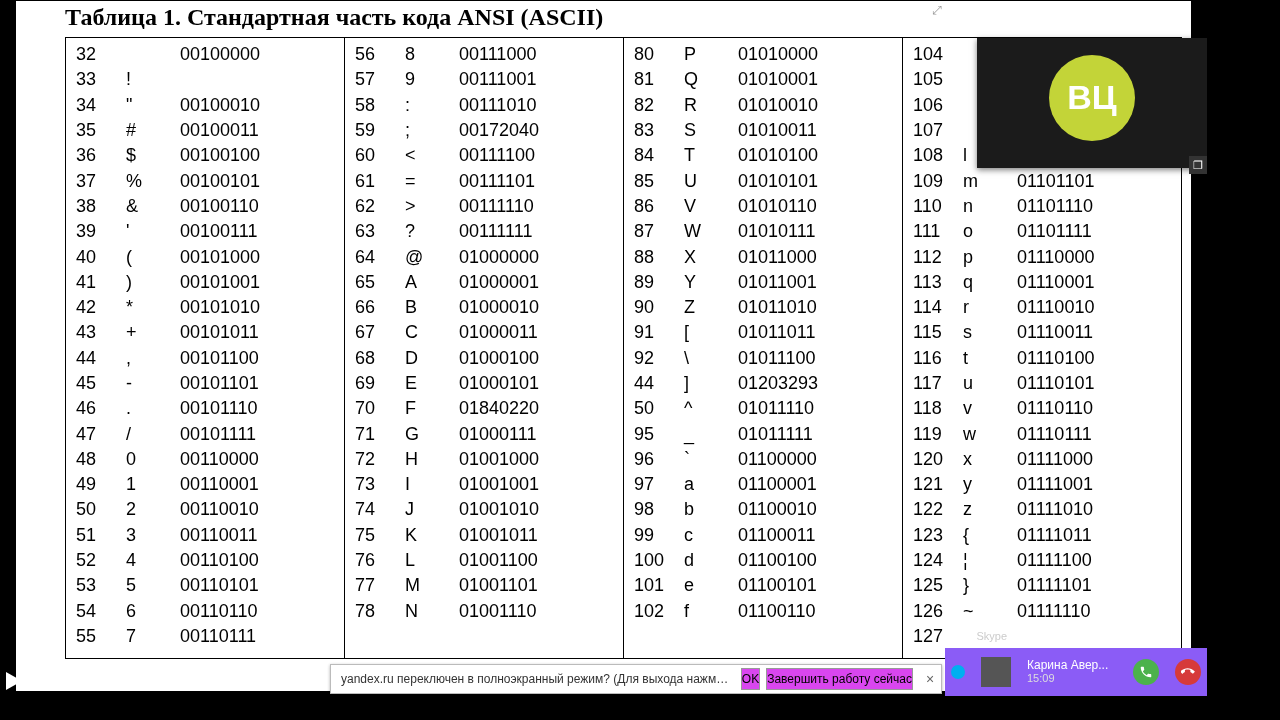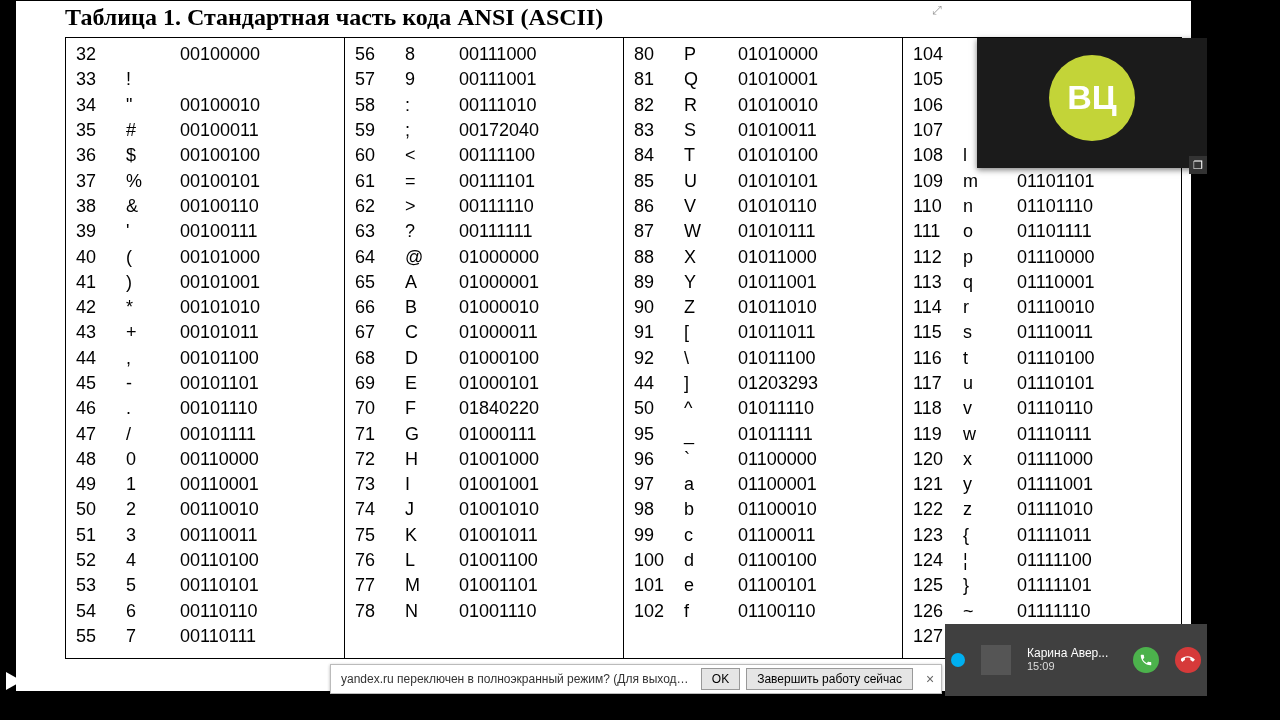--- a/index.html
+++ b/index.html
@@ -16,24 +16,24 @@
   .c-bin{flex:1;padding-left:4px;}
   .play{position:absolute;left:6px;bottom:30px;width:0;height:0;border-left:16px solid #fff;border-top:9px solid transparent;border-bottom:9px solid transparent;cursor:pointer;}
   .expand-icon{position:absolute;right:260px;top:2px;width:20px;height:16px;opacity:.6;font-size:12px;display:flex;align-items:center;justify-content:center;color:#555;cursor:pointer;}
   
   .call{position:absolute;right:0;top:18px;width:230px;height:130px;background:#1b1b1b;color:#fff;box-shadow:0 2px 6px rgba(0,0,0,.5);margin-top:20px;}
   .avatar{position:absolute;left:50%;top:46%;transform:translate(-50%,-50%);width:86px;height:86px;border-radius:50%;background:#c3d438;display:flex;align-items:center;justify-content:center;font-size:34px;font-weight:bold;color:#fff;}
   .call-pop{position:absolute;right:0;top:156px;width:18px;height:18px;background:#333;color:#fff;font-size:11px;display:flex;align-items:center;justify-content:center;}
   
   .notif{position:absolute;left:330px;bottom:26px;height:28px;width:610px;background:#fff;border:1px solid #bbb;box-shadow:0 1px 3px rgba(0,0,0,.3);display:flex;align-items:center;font-size:12px;color:#333;}
   .notif .msg{flex:1;padding:0 10px;white-space:nowrap;overflow:hidden;text-overflow:ellipsis;}
-  .notif button{height:22px;margin-right:6px;border:1px solid #999;background:#e5e5e5;font-size:12px;padding:0 10px;cursor:pointer;}
+  .notif button{height:22px;margin-right:6px;border:1px solid #999;background:#d946ef;font-size:12px;padding:0 0;cursor:pointer;}
   .notif .close{width:22px;text-align:center;cursor:pointer;font-size:14px;color:#666;}
   
-  .toast{position:absolute;right:0;bottom:24px;width:250px;height:44px;background:#404040;display:flex;align-items:center;padding:14px 6px;gap:16px;}
+  .toast{position:absolute;right:0;bottom:24px;width:250px;height:44px;background:#8b5cf6;display:flex;align-items:center;padding:2px 6px;gap:16px;}
   .toast .skype{width:14px;height:14px;border-radius:50%;background:#00aff0;}
   .toast .ava{width:30px;height:30px;background:#555;}
   .toast .txt{flex:1;color:#ddd;font-size:11px;line-height:13px;overflow:hidden;}
   .toast .name{color:#fff;font-size:12px;}
   .toast .btn{width:26px;height:26px;border-radius:50%;display:flex;align-items:center;justify-content:center;cursor:pointer;}
   .toast .accept{background:#4cb24c;}
   .toast .decline{background:#d63a3a;}
   .toast svg{width:14px;height:14px;fill:#fff;}
   .skype-label{position:absolute;right:200px;bottom:78px;font-size:11px;color:#ccc;}
 </style>

